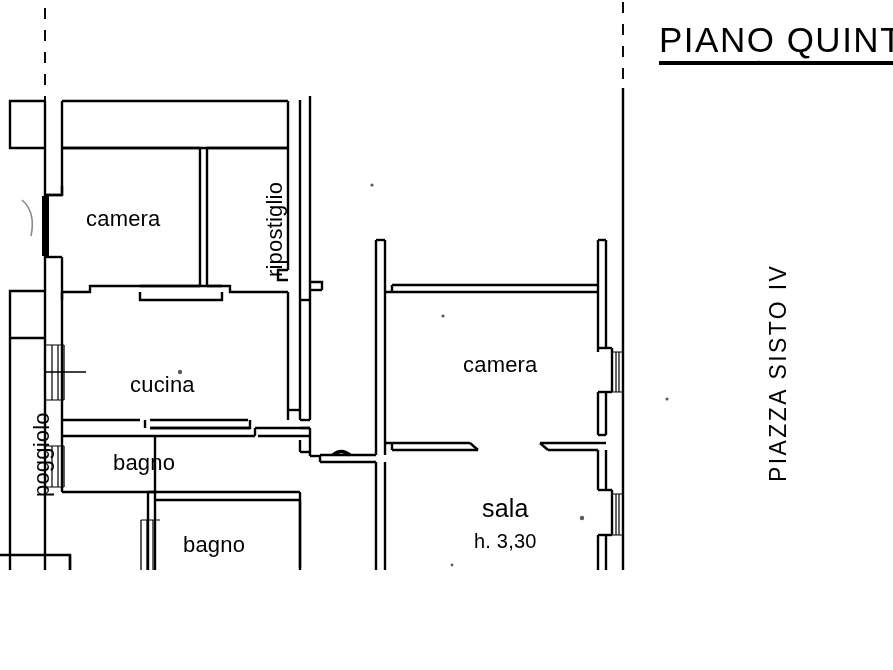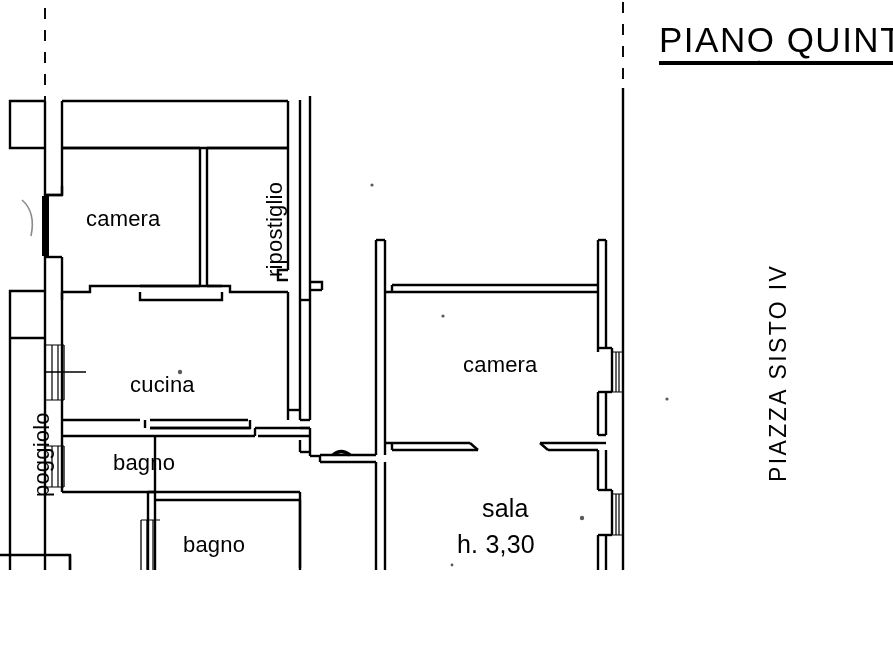--- a/index.html
+++ b/index.html
@@ -39,21 +39,21 @@
     white-space: nowrap;
     letter-spacing: 0.2px;
     user-select: none;
   }
   .lbl-camera1 { left: 86px;  top: 206px; font-size: 22px; }
   .lbl-cucina  { left: 130px; top: 347px; font-size: 22px; margin-top: 25px; }
   .lbl-bagno1  { left: 113px; top: 450px; font-size: 22px; }
   .lbl-bagno2  { left: 183px; top: 532px; font-size: 22px; }
   .lbl-camera2 { left: 463px; top: 352px; font-size: 22px; }
   .lbl-sala    { left: 482px; top: 494px; font-size: 25px; text-align: center; }
-  .lbl-h330    { left: 457px; top: 530px; font-size: 25px; }
+  .lbl-h330    { left: 474px; top: 530px; font-size: 20px; }
 
   .lbl-rot {
     transform-origin: 0 0;
     transform: rotate(-90deg);
   }
   .lbl-ripostiglio { left: 262px; top: 277px; font-size: 22px; }
   .lbl-poggiolo    { left: 29px;  top: 497px; font-size: 22px; }
 
   .street-label {
     position: absolute;

